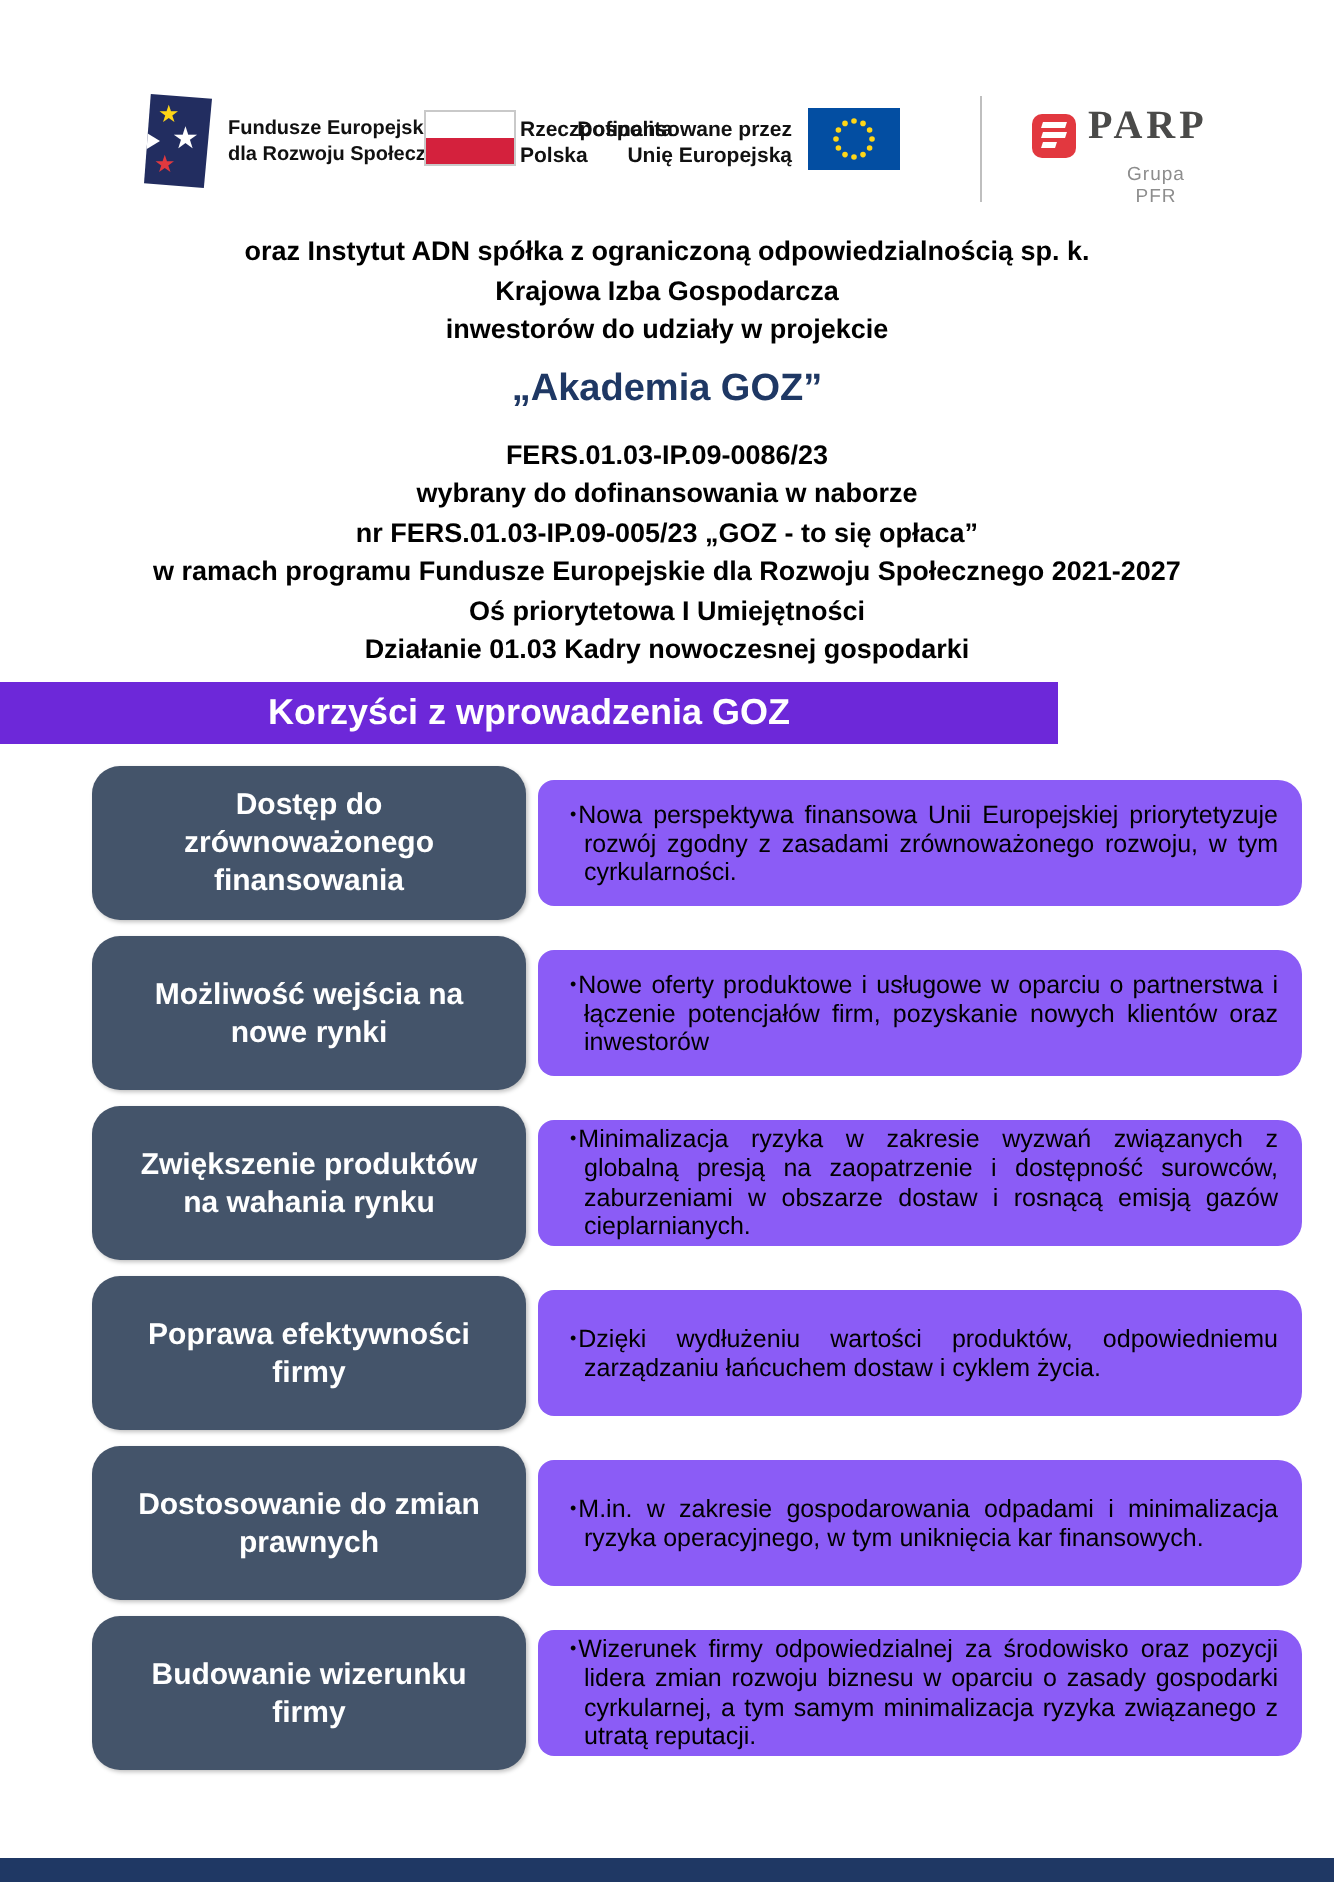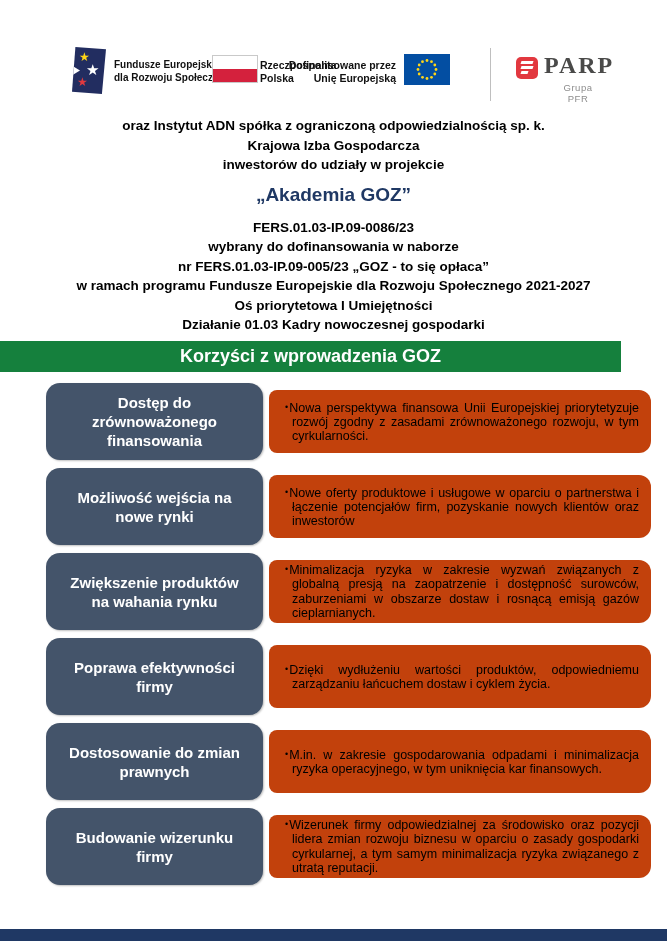--- a/index.html
+++ b/index.html
@@ -23,39 +23,39 @@
   .pl-flag .red{height:13px;background:#d4213d;}
   .pl-text{position:absolute;left:260px;top:13px;font-size:10.5px;font-weight:bold;line-height:12.5px;color:#111;}
   .eu-text{position:absolute;left:278px;top:13px;width:118px;text-align:right;font-size:10.5px;font-weight:bold;line-height:12.5px;color:#111;}
   .eu-flag{position:absolute;left:404px;top:8px;width:46px;height:31px;background:#034ea2;}
   .logo-divider{position:absolute;left:490px;top:2px;width:1px;height:53px;background:#bfbfbf;}
   .parp-icon{position:absolute;left:516px;top:11px;width:22px;height:22px;background:#e2383f;border-radius:5px;}
   .parp-icon i{position:absolute;left:5px;height:3px;background:#fff;transform:skewX(-18deg);}
   .parp-icon i:nth-child(1){top:4px;width:12px;}
   .parp-icon i:nth-child(2){top:9px;width:12px;}
   .parp-icon i:nth-child(3){top:14px;width:7px;}
-  .parp-word{position:absolute;left:544px;top:6px;font-family:"Liberation Serif",serif;font-size:24px;
+  .parp-word{position:absolute;left:544px;top:6px;font-family:"Liberation Serif",serif;font-size:20px;
     font-weight:600;letter-spacing:2px;color:#4a4a49;}
   .parp-sub{position:absolute;left:552px;top:36px;width:52px;text-align:center;font-size:9.5px;
     letter-spacing:.5px;color:#8d8d8d;}
   
   .intro{position:absolute;top:116px;left:0;width:667px;text-align:center;}
   .intro .ln{font-size:13.5px;font-weight:bold;line-height:19.5px;}
   .project-title{font-size:19px;font-weight:bold;color:#1f3864;margin:9px 0 12px 0;line-height:22px;}
   
-  .banner{position:absolute;top:341px;left:0;width:621px;height:31px;background:#15803d;
+  .banner{position:absolute;top:341px;left:0;width:529px;height:31px;background:#6d28d9;
     color:#fff;font-size:18px;font-weight:bold;text-align:center;line-height:31px;}
   
   .rows{position:absolute;top:383px;left:46px;width:605px;}
   .row{display:flex;align-items:center;height:77px;margin-bottom:8px;}
   .box{width:230px;height:77px;background:#44546a;border-radius:14px;box-sizing:border-box;
     display:flex;align-items:center;justify-content:center;text-align:center;
     color:#fff;font-weight:bold;font-size:15px;line-height:19px;white-space:pre-line;padding:0 4px;
     box-shadow:1px 1px 2px rgba(0,0,0,.25);}
-  .panel{margin-left:6px;width:404px;height:63px;background:#c2410c;border-radius:8px 12px 12px 8px;
+  .panel{margin-left:6px;width:404px;height:63px;background:#8b5cf6;border-radius:8px 12px 12px 8px;
     box-sizing:border-box;display:flex;align-items:center;padding:0 12px 0 16px;}
   .panel .desc{font-size:12.5px;line-height:14.5px;text-align:justify;padding-left:7px;text-indent:-7px;}
   .panel .bullet{font-size:9px;vertical-align:1.5px;margin-right:1px;}
   
   .footer-bar{position:absolute;left:0;bottom:0;width:667px;height:12px;background:#1f3864;}
 </style>
 </head>
 <body>
 
 <header class="logos">

